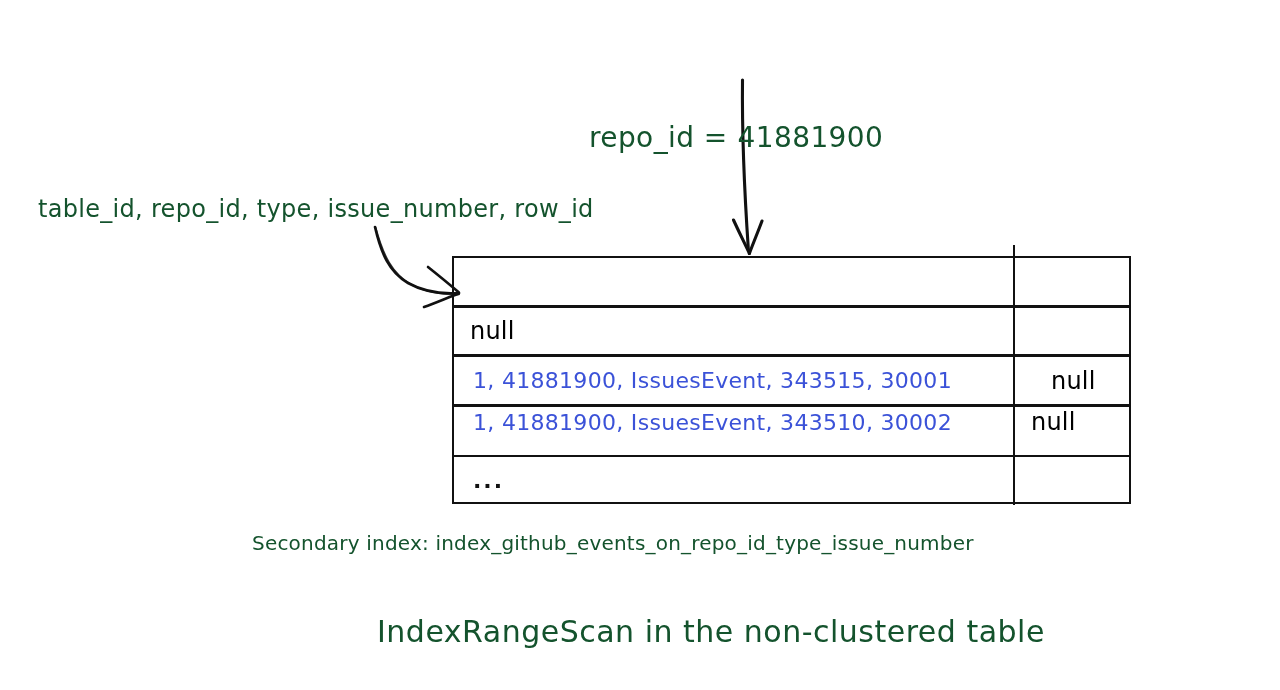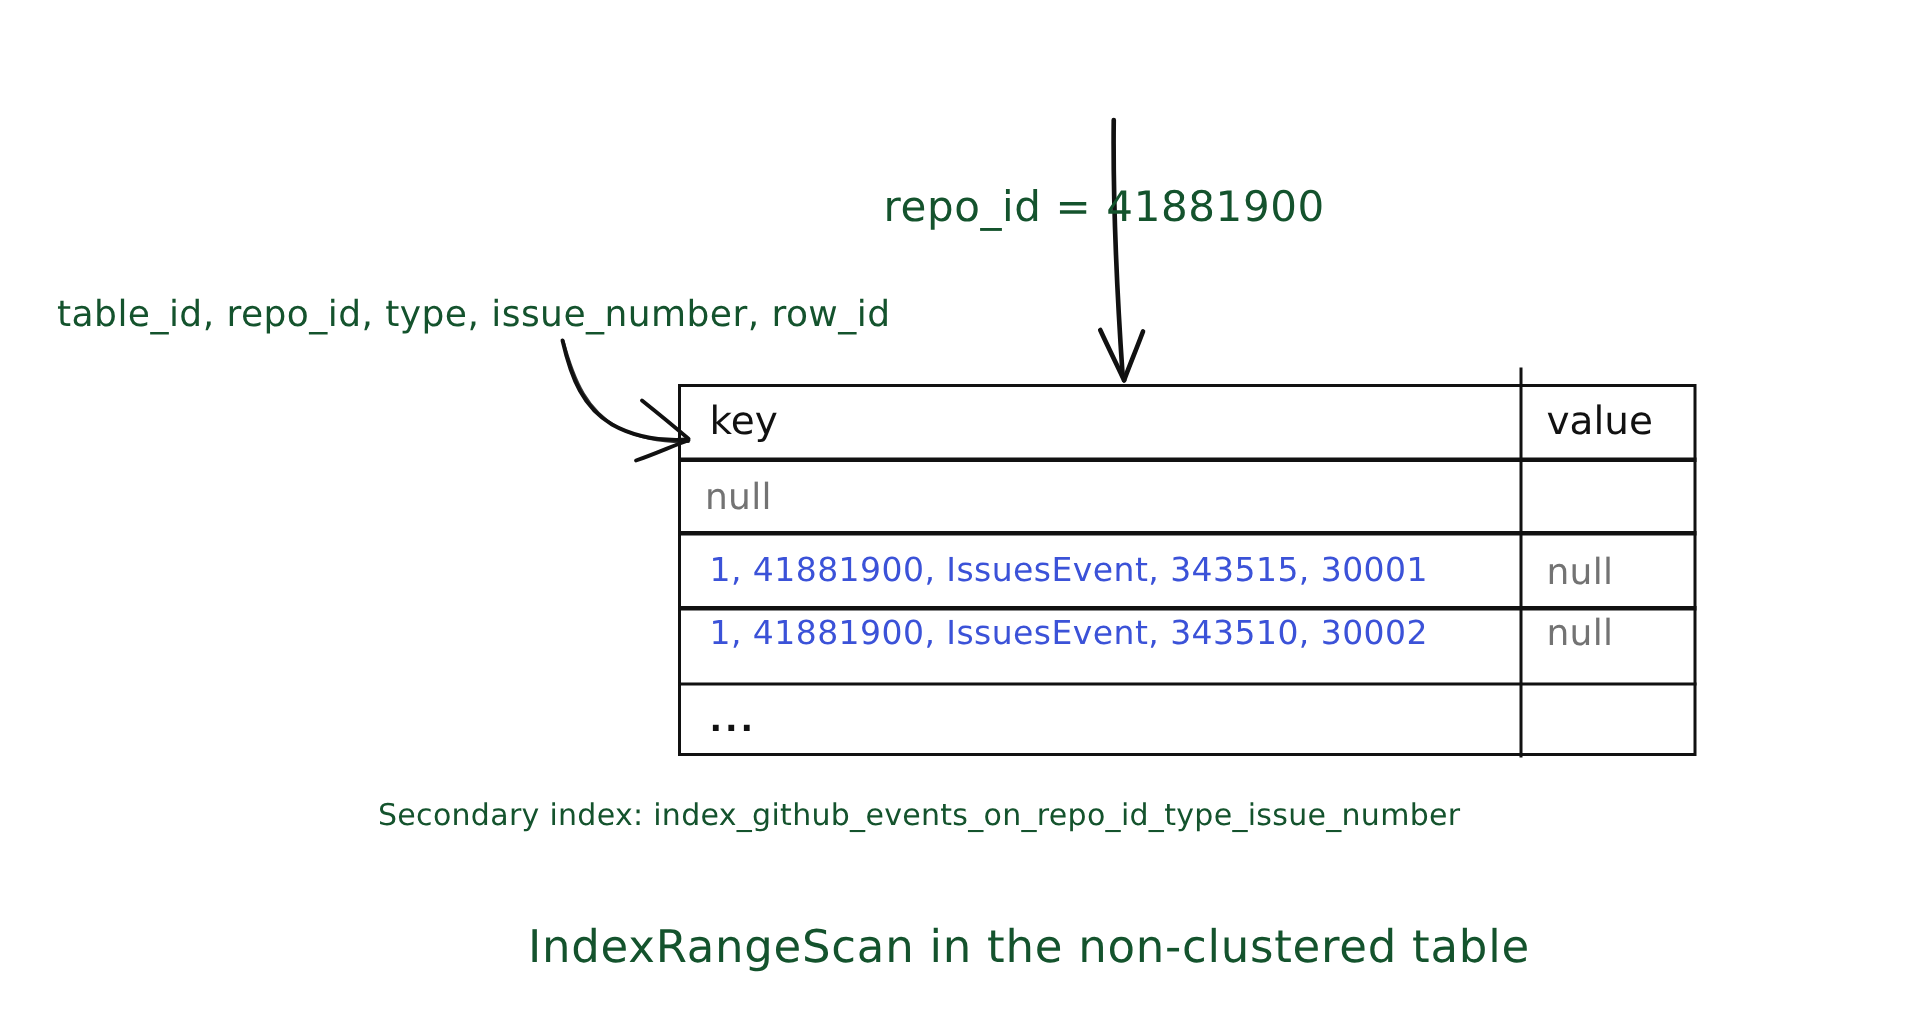--- a/index.html
+++ b/index.html
@@ -50,21 +50,21 @@
 
   #secondary-index-caption {
     left: 252px;
     top: 528px;
     font-size: 20px;
     line-height: 30px;
     letter-spacing: 0.2px;
   }
 
   #figure-caption {
-    left: 352px;
+    left: 377px;
     top: 613px;
     font-size: 30px;
     line-height: 38px;
     letter-spacing: 0.5px;
   }
 
   
   .arrows {
     position: absolute;
     left: 0;
@@ -90,21 +90,21 @@
   }
   .tbl-row {
     position: absolute;
     left: 0;
     width: 100%;
     box-sizing: border-box;
     display: flex;
   }
   .tbl-row.hdr   { top: 0px;   height: 49px; }
   .tbl-row.r1    { top: 49px;  height: 49px;  border-top: 3.2px solid #111111; }
-  .tbl-row.r2    { top: 98px;  height: 50px;  border-top: 3.2px solid #111111; }
+  .tbl-row.r2    { top: 98px;  height: 50px;  border-top: 3.2px solid #111111; gap: 20px; }
   .tbl-row.r3    { top: 148px; height: 33px;  border-top: 3.2px solid #111111; }
   .tbl-row.r4    { top: 199px; height: 49px;  border-top: 2.4px solid #111111; }
 
   .cell-key {
     width: 561px;
     display: flex;
     align-items: center;
     padding-left: 21px;
     box-sizing: border-box;
   }
@@ -123,21 +123,21 @@
   }
 
   .key-text {
     font-size: 22px;
     color: #3b52d8;
     letter-spacing: 0.3px;
     white-space: nowrap;
   }
   .value-text {
     font-size: 24px;
-    color: #737373;
+    color: #000000;
     letter-spacing: 0.2px;
   }
   .ellipsis-text {
     font-size: 22px;
     color: #111111;
     letter-spacing: 2px;
     font-weight: 700;
   }
 
   
@@ -173,28 +173,20 @@
 
   <div class="hand" id="query-label">
     <span>repo_id =</span><span class="eq-value">41881900</span>
   </div>
 
   <div class="hand" id="index-cols-label">table_id, repo_id, type, issue_number, row_id</div>
 
   <div id="index-table">
     <div class="tbl-outer"></div>
 
-    <div class="tbl-row hdr">
-      <div class="cell-key">
-        <span>key</span>
-      </div>
-      <div class="cell-value">
-        <span>value</span>
-      </div>
-    </div>
 
     <div class="tbl-row r1">
       <div class="cell-value">
         <span class="value-text">null</span>
       </div>
     </div>
 
     <div class="tbl-row r2">
       <div class="cell-key">
         <span class="key-text">1, 41881900, IssuesEvent, 343515, 30001</span>

